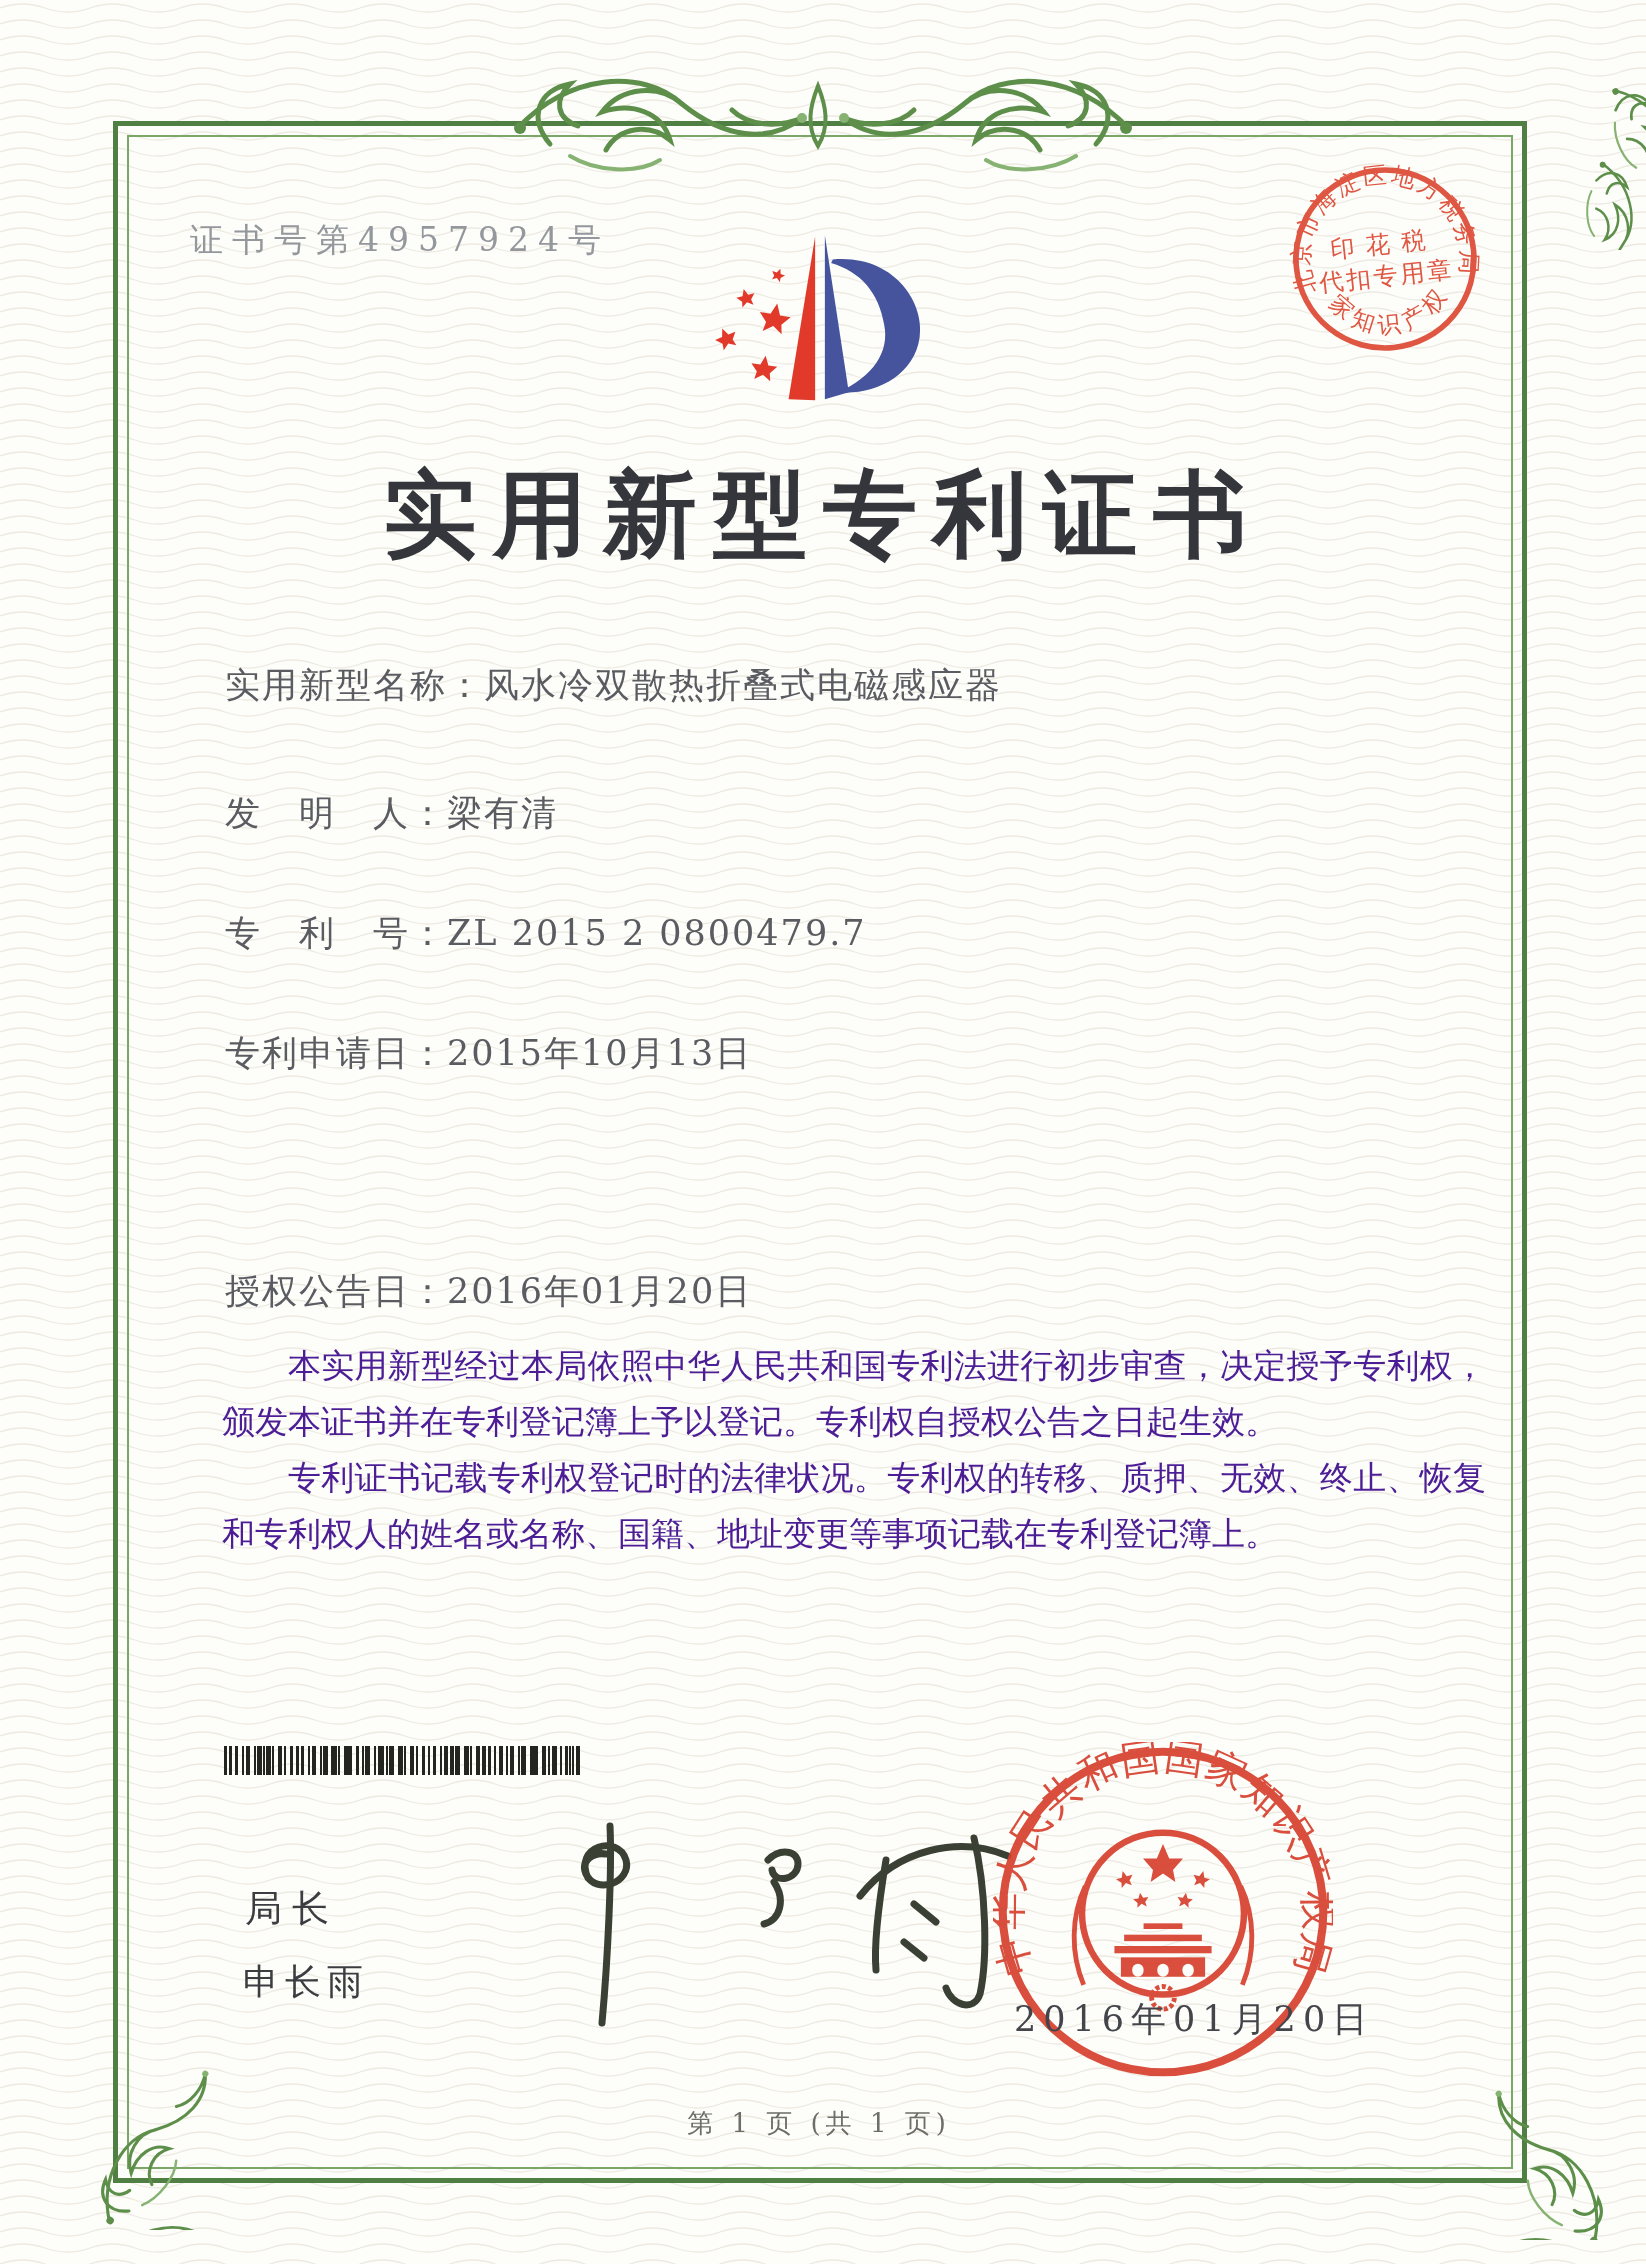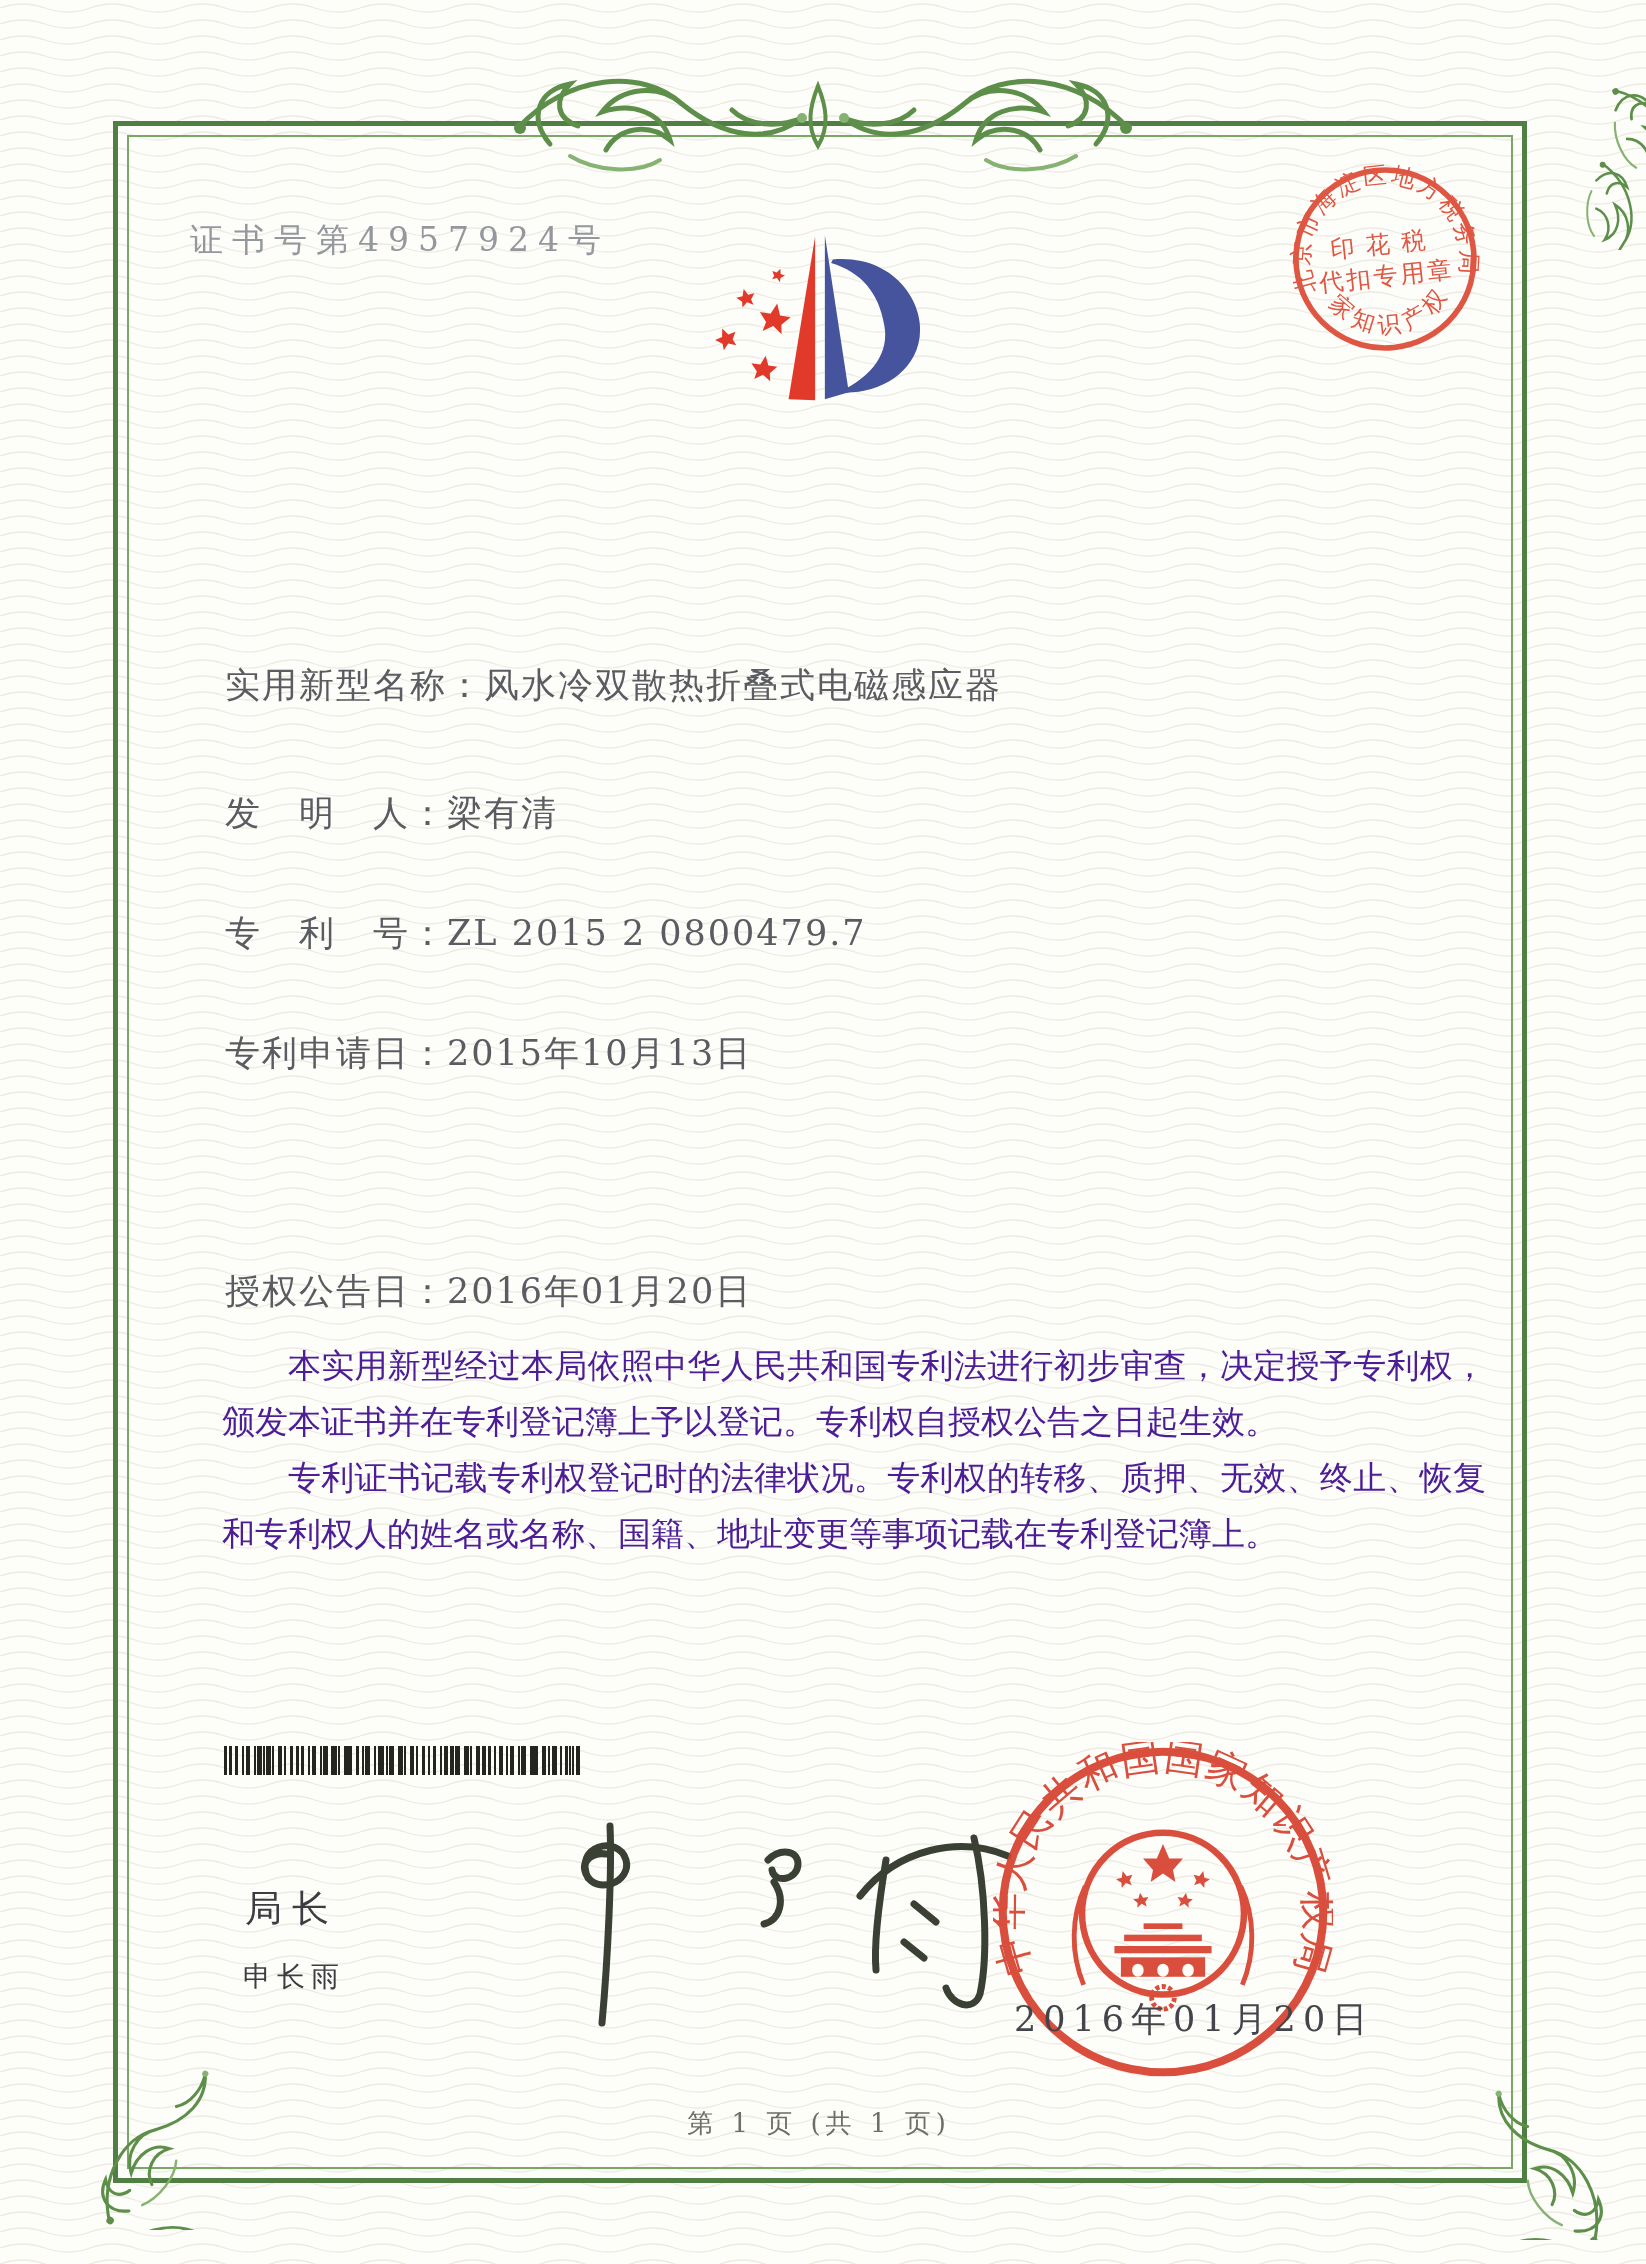--- a/index.html
+++ b/index.html
@@ -37,21 +37,21 @@
   
   .barcode{position:absolute;left:224px;top:1746px;width:356px;height:29px;
     background-image:
       repeating-linear-gradient(90deg,#24251f 0 2px,transparent 2px 6px),
       repeating-linear-gradient(90deg,#24251f 0 3px,transparent 3px 11px),
       repeating-linear-gradient(90deg,transparent 0 5px,#24251f 5px 7px,transparent 7px 17px);
   }
   
   .signer-title{position:absolute;left:245px;top:1884px;font-size:37px;color:#3c3d41;
     font-family:"DejaVu Sans","Liberation Sans",sans-serif;letter-spacing:10px;}
-  .signer-name{position:absolute;left:243px;top:1958px;font-size:28px;color:#3c3d41;
+  .signer-name{position:absolute;left:243px;top:1958px;font-size:36px;color:#3c3d41;
     font-family:"DejaVu Sans","Liberation Sans",sans-serif;letter-spacing:6px;text-align:center;}
   .signature{position:absolute;left:468px;top:1808px;}
   
   .seal{position:absolute;left:993px;top:1742px;opacity:.92;}
   .seal-date{position:absolute;left:1014px;top:1996px;font-size:35px;letter-spacing:7px;
     color:#43454a;white-space:nowrap;}
   
   .footer{position:absolute;left:0;right:8px;top:2106px;text-align:center;font-size:26px;
     color:#6e6e68;letter-spacing:5px;}
   .hidden-defs{position:absolute;width:0;height:0;overflow:hidden;}
@@ -134,20 +134,21 @@
         <textPath href="#taxTop" startOffset="50%" text-anchor="middle">北京市海淀区地方税务局</textPath>
       </text>
       <text font-size="25" fill="#dd4b36" letter-spacing="6" font-family="'DejaVu Serif',serif">
         <textPath href="#taxBot" startOffset="50%" text-anchor="middle">国家知识产权局</textPath>
       </text>
       <text x="110" y="103" text-anchor="middle" font-size="26" letter-spacing="12" fill="#dd4b36">印花税</text>
       <text x="110" y="137" text-anchor="middle" font-size="26" letter-spacing="3" fill="#dd4b36">代扣专用章</text>
     </g>
   </svg>
 
+  <div class="title">实用新型专利证书</div>
 
   <div class="field f0"><span>实用新型名称：</span><span>风水冷双散热折叠式电磁感应器</span></div>
   <div class="field f1"><span>发　明　人：</span><span>梁有清</span></div>
   <div class="field f2"><span>专　利　号：</span><span>ZL 2015 2 0800479.7</span></div>
   <div class="field f3"><span>专利申请日：</span><span>2015年10月13日</span></div>
   <div class="field f5"><span>授权公告日：</span><span>2016年01月20日</span></div>
 
   <div class="body-text">
     <p>本实用新型经过本局依照中华人民共和国专利法进行初步审查，决定授予专利权，颁发本证书并在专利登记簿上予以登记。专利权自授权公告之日起生效。</p>
     <p>专利证书记载专利权登记时的法律状况。专利权的转移、质押、无效、终止、恢复和专利权人的姓名或名称、国籍、地址变更等事项记载在专利登记簿上。</p>

